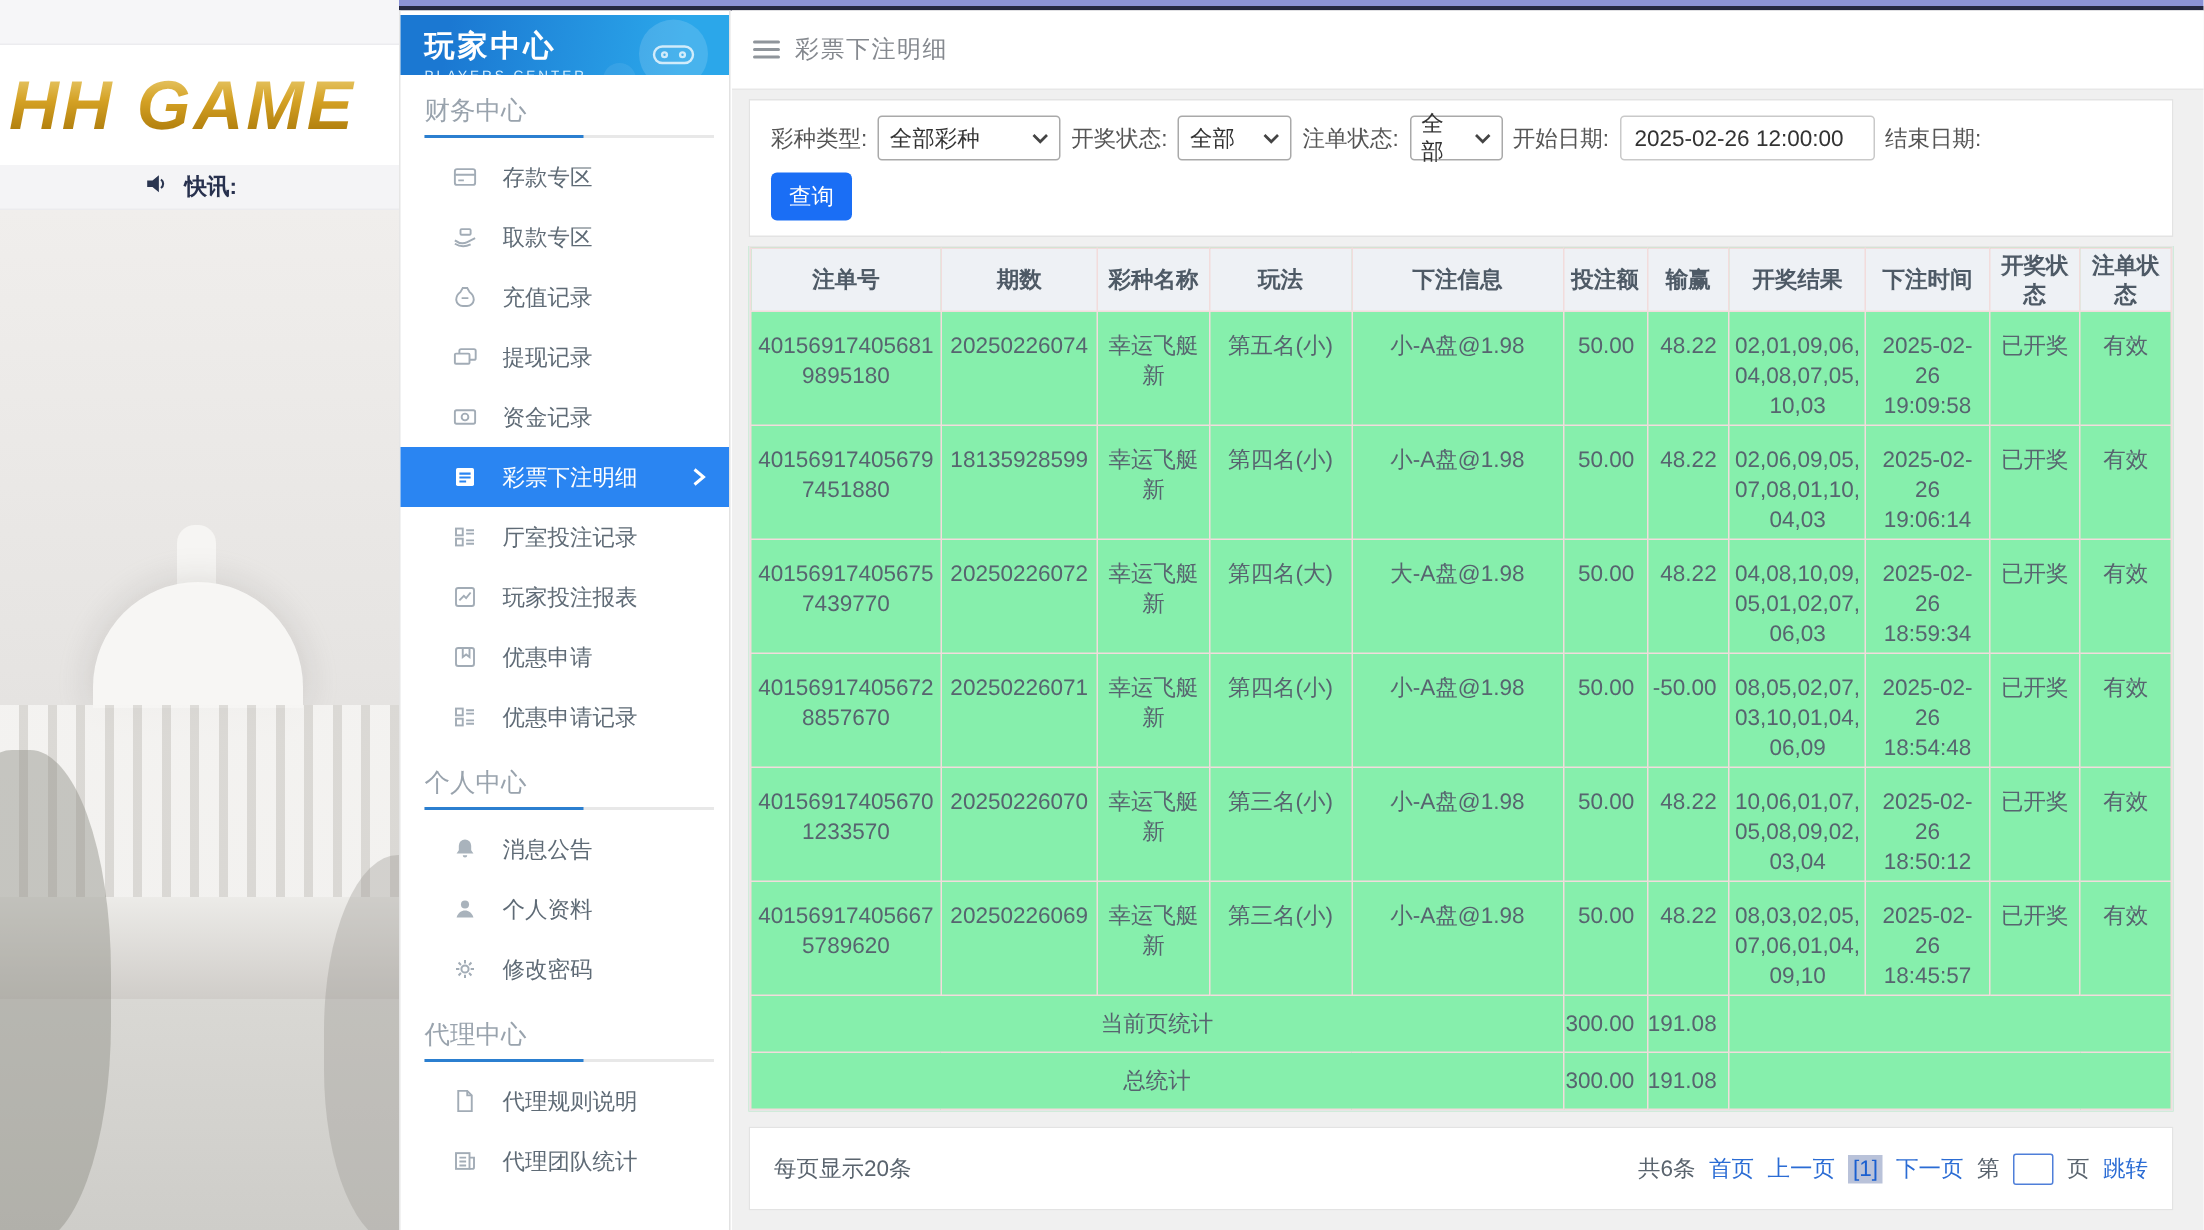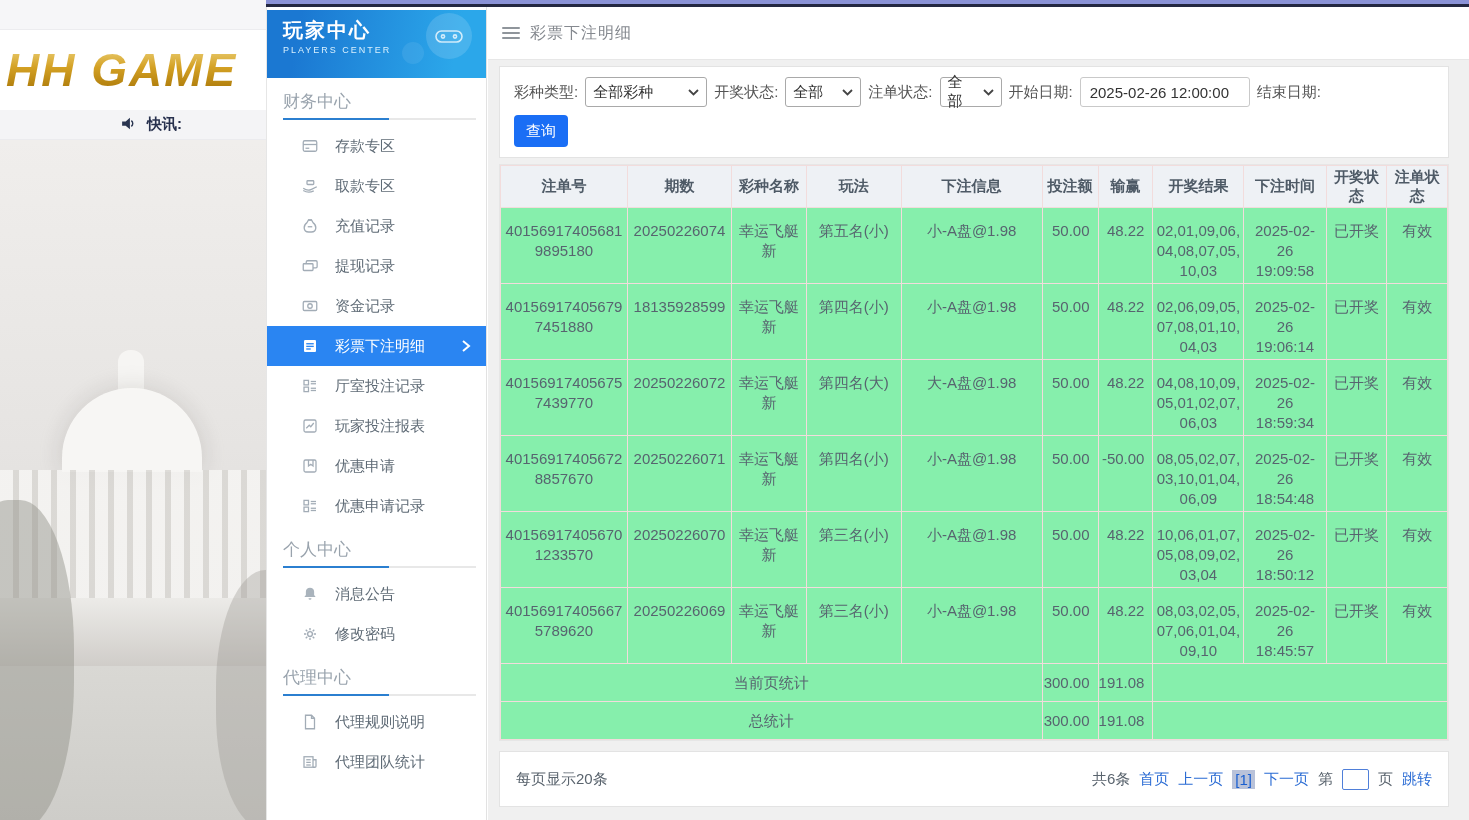--- a/index.html
+++ b/index.html
@@ -10,42 +10,42 @@
   .left-page { position:absolute; left:0; top:0; width:266px; height:820px; background:#f2f1f0; overflow:hidden; }
   .lp-topstrip { height:30px; background:#f6f6f8; border-bottom:1px solid #ececef; }
   .lp-logoband { height:80px; background:#fff; display:flex; align-items:center; overflow:hidden; }
   .logo-text { font-size:46px; font-weight:bold; font-style:italic; letter-spacing:2px;
     white-space:nowrap; padding-left:6px; color:#c9941a; }
   @supports (-webkit-background-clip:text) {
     .logo-text { background:linear-gradient(180deg,#ecd27c 5%,#d4a124 45%,#a97708 90%);
       -webkit-background-clip:text; background-clip:text; color:transparent; }
   }
   .lp-newsbar { height:30px; background:#f4f4f6; display:flex; align-items:center; gap:10px;
-    padding-left:120px; font-size:15px; font-weight:bold; color:#28314e; border-bottom:1px solid #ebebee; }
+    padding-left:96px; font-size:15px; font-weight:bold; color:#28314e; border-bottom:1px solid #ebebee; }
   .lp-photo { position:absolute; top:140px; left:0; width:266px; height:680px;
     background:linear-gradient(180deg,#f0eeec 0%,#e6e4e2 45%,#d6d4d2 100%); }
   .ph-dome-top { position:absolute; left:118px; top:210px; width:26px; height:40px; background:#f7f6f4; border-radius:12px 12px 0 0; opacity:.9; }
   .ph-dome { position:absolute; left:62px; top:248px; width:140px; height:84px; background:#f9f8f6; border-radius:80px 80px 0 0; opacity:.92; box-shadow:0 0 26px rgba(120,115,110,.25); }
   .ph-colonnade { position:absolute; left:0; top:330px; width:266px; height:130px; opacity:.85;
     background:repeating-linear-gradient(90deg,#f6f5f3 0 13px,#d9d7d3 13px 19px); }
   .ph-steps { position:absolute; left:0; top:458px; width:266px; height:70px;
     background:linear-gradient(180deg,#ecebe8,#cfccc8); }
   .ph-lawn { position:absolute; left:0; top:526px; width:266px; height:294px;
     background:linear-gradient(180deg,#d9d8d4,#c4c3bf); }
   .ph-tree-l { position:absolute; left:-46px; top:360px; width:120px; height:330px; background:#8e8e86; border-radius:45%; opacity:.45; }
   .ph-tree-r { position:absolute; right:-60px; top:430px; width:110px; height:260px; background:#97968e; border-radius:45%; opacity:.35; }
 
   
   .top-accent  { position:absolute; left:266px; top:0; right:0; height:4px; background:#8a92d6; }
   .top-accent2 { position:absolute; left:266px; top:4px; right:0; height:3px; background:#232741; }
 
   
   .sidebar { position:absolute; left:266px; top:7px; width:221px; height:813px; background:#fff;
     border-left:1px solid #e6e6e6; border-right:1px solid #e2e2e2; }
-  .sb-header { margin-top:3px; height:68px; background:linear-gradient(100deg,#1b78d2 15%,#2ba7ea 85%);
+  .sb-header { margin-top:3px; height:40px; background:linear-gradient(100deg,#1b78d2 15%,#2ba7ea 85%);
     position:relative; padding:7px 0 0 16px; color:#fff; overflow:hidden; }
   .sb-title { font-size:20px; font-weight:bold; letter-spacing:2px; }
   .sb-subtitle { font-size:9px; letter-spacing:2px; color:#d8f0fe; margin-top:1px; }
   .sb-deco { position:absolute; right:14px; top:3px; width:46px; height:46px; border-radius:50%;
     background:rgba(255,255,255,.14); display:flex; align-items:center; justify-content:center; }
   .sb-deco2 { position:absolute; right:62px; top:32px; width:22px; height:22px; border-radius:50%; background:rgba(255,255,255,.08); }
   .sb-section-title { padding:12px 16px 5px; font-size:17px; color:#99a3ad; }
   .sb-divider { height:2px; margin:0 10px 6px 16px; background:#e8e8e8; position:relative; }
   .sb-divider::before { content:""; position:absolute; left:0; top:0; height:2px; width:55%; background:#2b7fd0; }
   .sb-item { height:40px; display:flex; align-items:center; padding-left:34px; gap:16px;
@@ -259,20 +259,29 @@
   <div class="sb-divider"></div>
 
   <div class="sb-item">
     <span class="ic">
         <svg width="18" height="18" viewBox="0 0 24 24">
           <path class="fil" d="M12 3.5a5.5 5.5 0 0 1 5.5 5.5v4.2L19.5 16h-15l2-2.8V9A5.5 5.5 0 0 1 12 3.5z"></path>
           <path class="fil" d="M10 17.5h4a2 2 0 0 1-4 0z"></path>
         </svg>
       </span>
     <span>消息公告</span>
+  </div>
+  <div class="sb-item">
+    <span class="ic">
+        <svg width="18" height="18" viewBox="0 0 24 24">
+          <circle class="fil" cx="12" cy="8" r="3.6"></circle>
+          <path class="fil" d="M4.5 19.5c1.2-4.2 4.2-6.2 7.5-6.2s6.3 2 7.5 6.2z"></path>
+        </svg>
+      </span>
+    <span>个人资料</span>
   </div>
   <div class="sb-item">
     <span class="ic">
         <svg width="18" height="18" viewBox="0 0 24 24" fill="none" stroke-width="1.8">
           <circle cx="12" cy="12" r="3.2"></circle>
           <path d="M12 4v3M12 17v3M4 12h3M17 12h3M6.3 6.3l2.1 2.1M15.6 15.6l2.1 2.1M17.7 6.3l-2.1 2.1M8.4 15.6l-2.1 2.1"></path>
         </svg>
       </span>
     <span>修改密码</span>
   </div>

